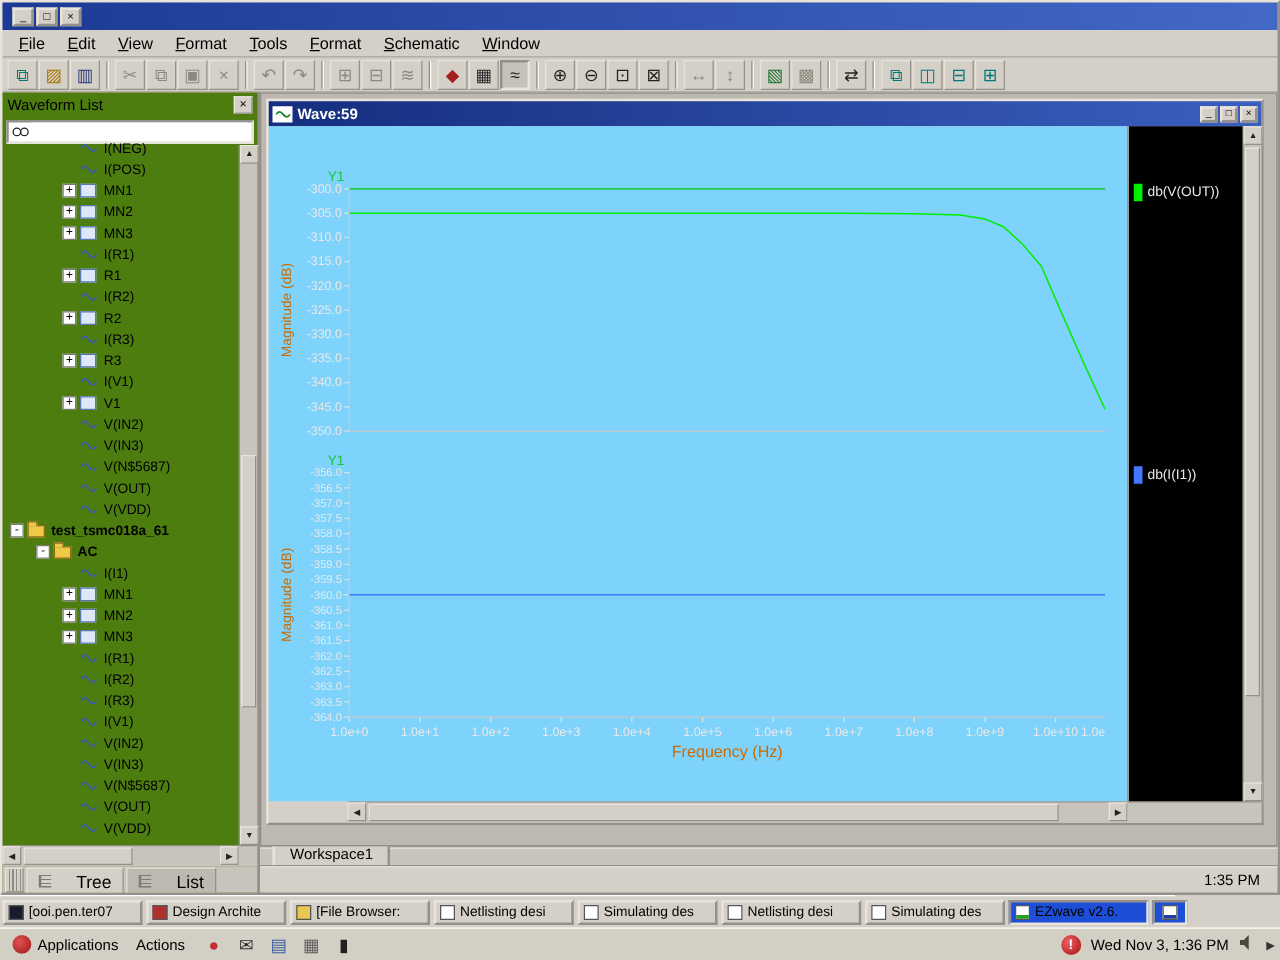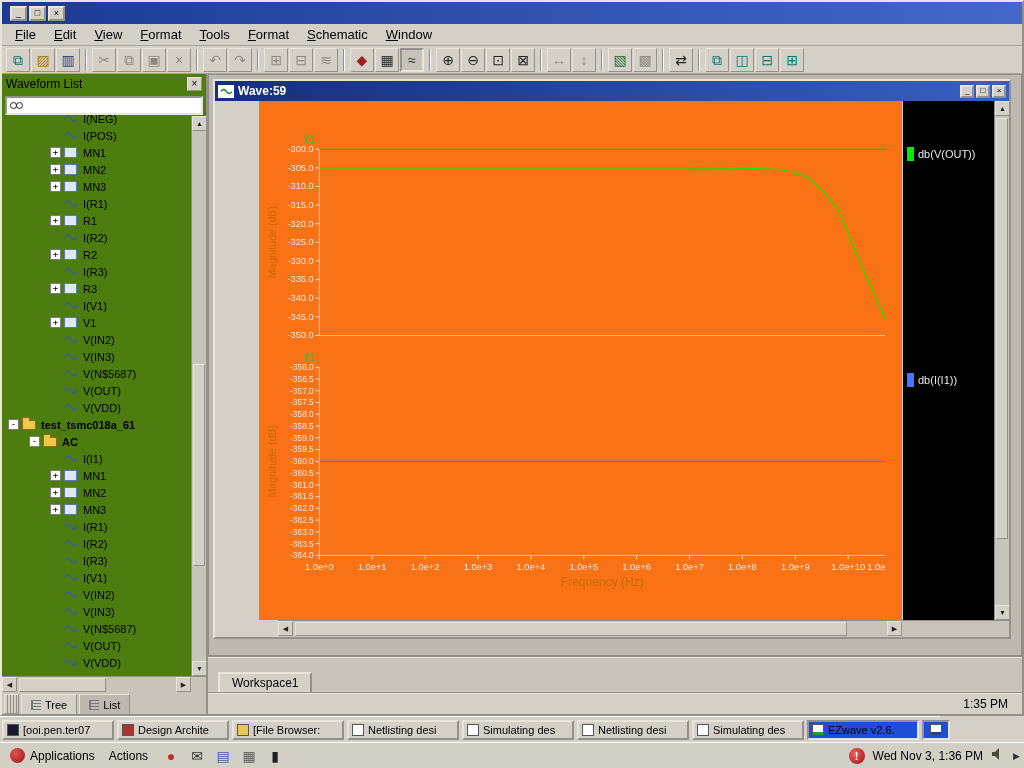--- a/index.html
+++ b/index.html
@@ -63,46 +63,46 @@
   .sarrow{width:15px;height:15px;flex:0 0 auto;border:1px outset #e8e4dc;background:#d4d0c8;
     display:flex;align-items:center;justify-content:center;font-size:7px;color:#222;padding:0;}
   .strack{flex:1;position:relative;}
   .sthumb{position:absolute;left:1px;right:1px;border:1px outset #e8e4dc;background:#d4d0c8;}
   .strack.h .sthumb{top:1px;bottom:1px;left:auto;right:auto;}
   .wl-hrow{height:17px;flex:0 0 auto;display:flex;}
   .corner{width:15px;height:17px;flex:0 0 auto;background:#c8c4bc;border-top:1px solid #918d84;}
 
   .wl-tabs{height:21px;flex:0 0 auto;display:flex;align-items:stretch;gap:2px;padding:1px 2px 0 2px;background:#c8c4bc;}
   .dockbtn{width:15px;border:1px outset #e8e4dc;background:repeating-linear-gradient(90deg,#d4d0c8 0 2px,#918d84 2px 3px);padding:0;}
-  .ptab{display:flex;align-items:center;gap:4px;padding:0 9px;border:1px outset #e8e4dc;border-bottom:none;
-    background:#beb9b0;font-size:11px;}
+  .ptab{display:flex;align-items:center;gap:20px;padding:0 9px;border:1px outset #e8e4dc;border-bottom:none;
+    background:#beb9b0;font-size:14px;}
   .ptab.on{background:#d4d0c8;}
   .tabico{width:10px;height:10px;background:repeating-linear-gradient(#7a7a7a 0 1px,transparent 1px 3px);border-left:2px solid #7a7a7a;}
 
   
   .right-col{flex:1;display:flex;flex-direction:column;min-width:0;}
   .mdi{flex:1;position:relative;background:#bdb9b1;border:1px solid #918d84;min-height:0;}
   .wave-window{position:absolute;left:4px;top:4px;right:10px;bottom:16px;background:#d4d0c8;
     border:2px outset #e8e4dc;display:flex;flex-direction:column;}
   .wave-titlebar{height:20px;flex:0 0 auto;background:linear-gradient(90deg,#152e7e,#3a5fc0);
     display:flex;align-items:center;color:#fff;font-weight:bold;font-size:12px;padding:0 3px;gap:4px;}
   .wv-ico{width:16px;height:13px;background:#fff;display:flex;align-items:center;justify-content:center;flex:0 0 auto;}
   .wv-title{flex:1;}
   .wave-body{flex:1;display:flex;min-height:0;}
-  .plot-canvas{flex:1;background:#f97316;position:relative;overflow:hidden;margin-left:44px;}
+  .plot-canvas{flex:1;background:#7dd3fc;position:relative;overflow:hidden;}
   .plot-canvas svg{width:100%;height:100%;display:block;}
   #plot-svg text{font-family:"Liberation Sans",sans-serif;}
   .legend-col{width:92px;flex:0 0 auto;background:#000;border-left:1px solid #cfcfcf;position:relative;}
   .lgrow{position:absolute;left:4px;display:flex;align-items:center;gap:4px;color:#e8e8e8;font-size:11px;white-space:nowrap;}
   .sw{width:7px;height:14px;flex:0 0 auto;}
   .wave-hscroll{height:17px;flex:0 0 auto;display:flex;background:#d4d0c8;}
   .wh-spacer{width:63px;flex:0 0 auto;}
   .wh-right{width:107px;flex:0 0 auto;background:#c8c4bc;border-top:1px solid #918d84;}
 
-  .workspace-row{height:36px;flex:0 0 auto;background:#c8c4bc;border-top:2px groove #e8e4dc;
+  .workspace-row{height:15px;flex:0 0 auto;background:#c8c4bc;border-top:2px groove #e8e4dc;
     display:flex;align-items:flex-end;padding:0 0 0 10px;}
   .ws-tab{height:20px;border:2px outset #e8e4dc;border-bottom:none;background:#d4d0c8;
     display:flex;align-items:center;padding:0 12px;font-size:12px;}
   .status-row{height:22px;flex:0 0 auto;border-top:2px groove #e8e4dc;display:flex;align-items:center;
     justify-content:flex-end;padding-right:14px;font-size:12px;}
 
   
   #taskbar{position:absolute;left:0;top:716px;width:940px;height:26px;background:#d4d0c8;
     border-top:1px solid #fff;display:flex;align-items:center;padding:0 2px;gap:3px;}
   .taskbtn{height:20px;width:112px;flex:0 0 auto;border:2px outset #e8e4dc;background:#d4d0c8;

